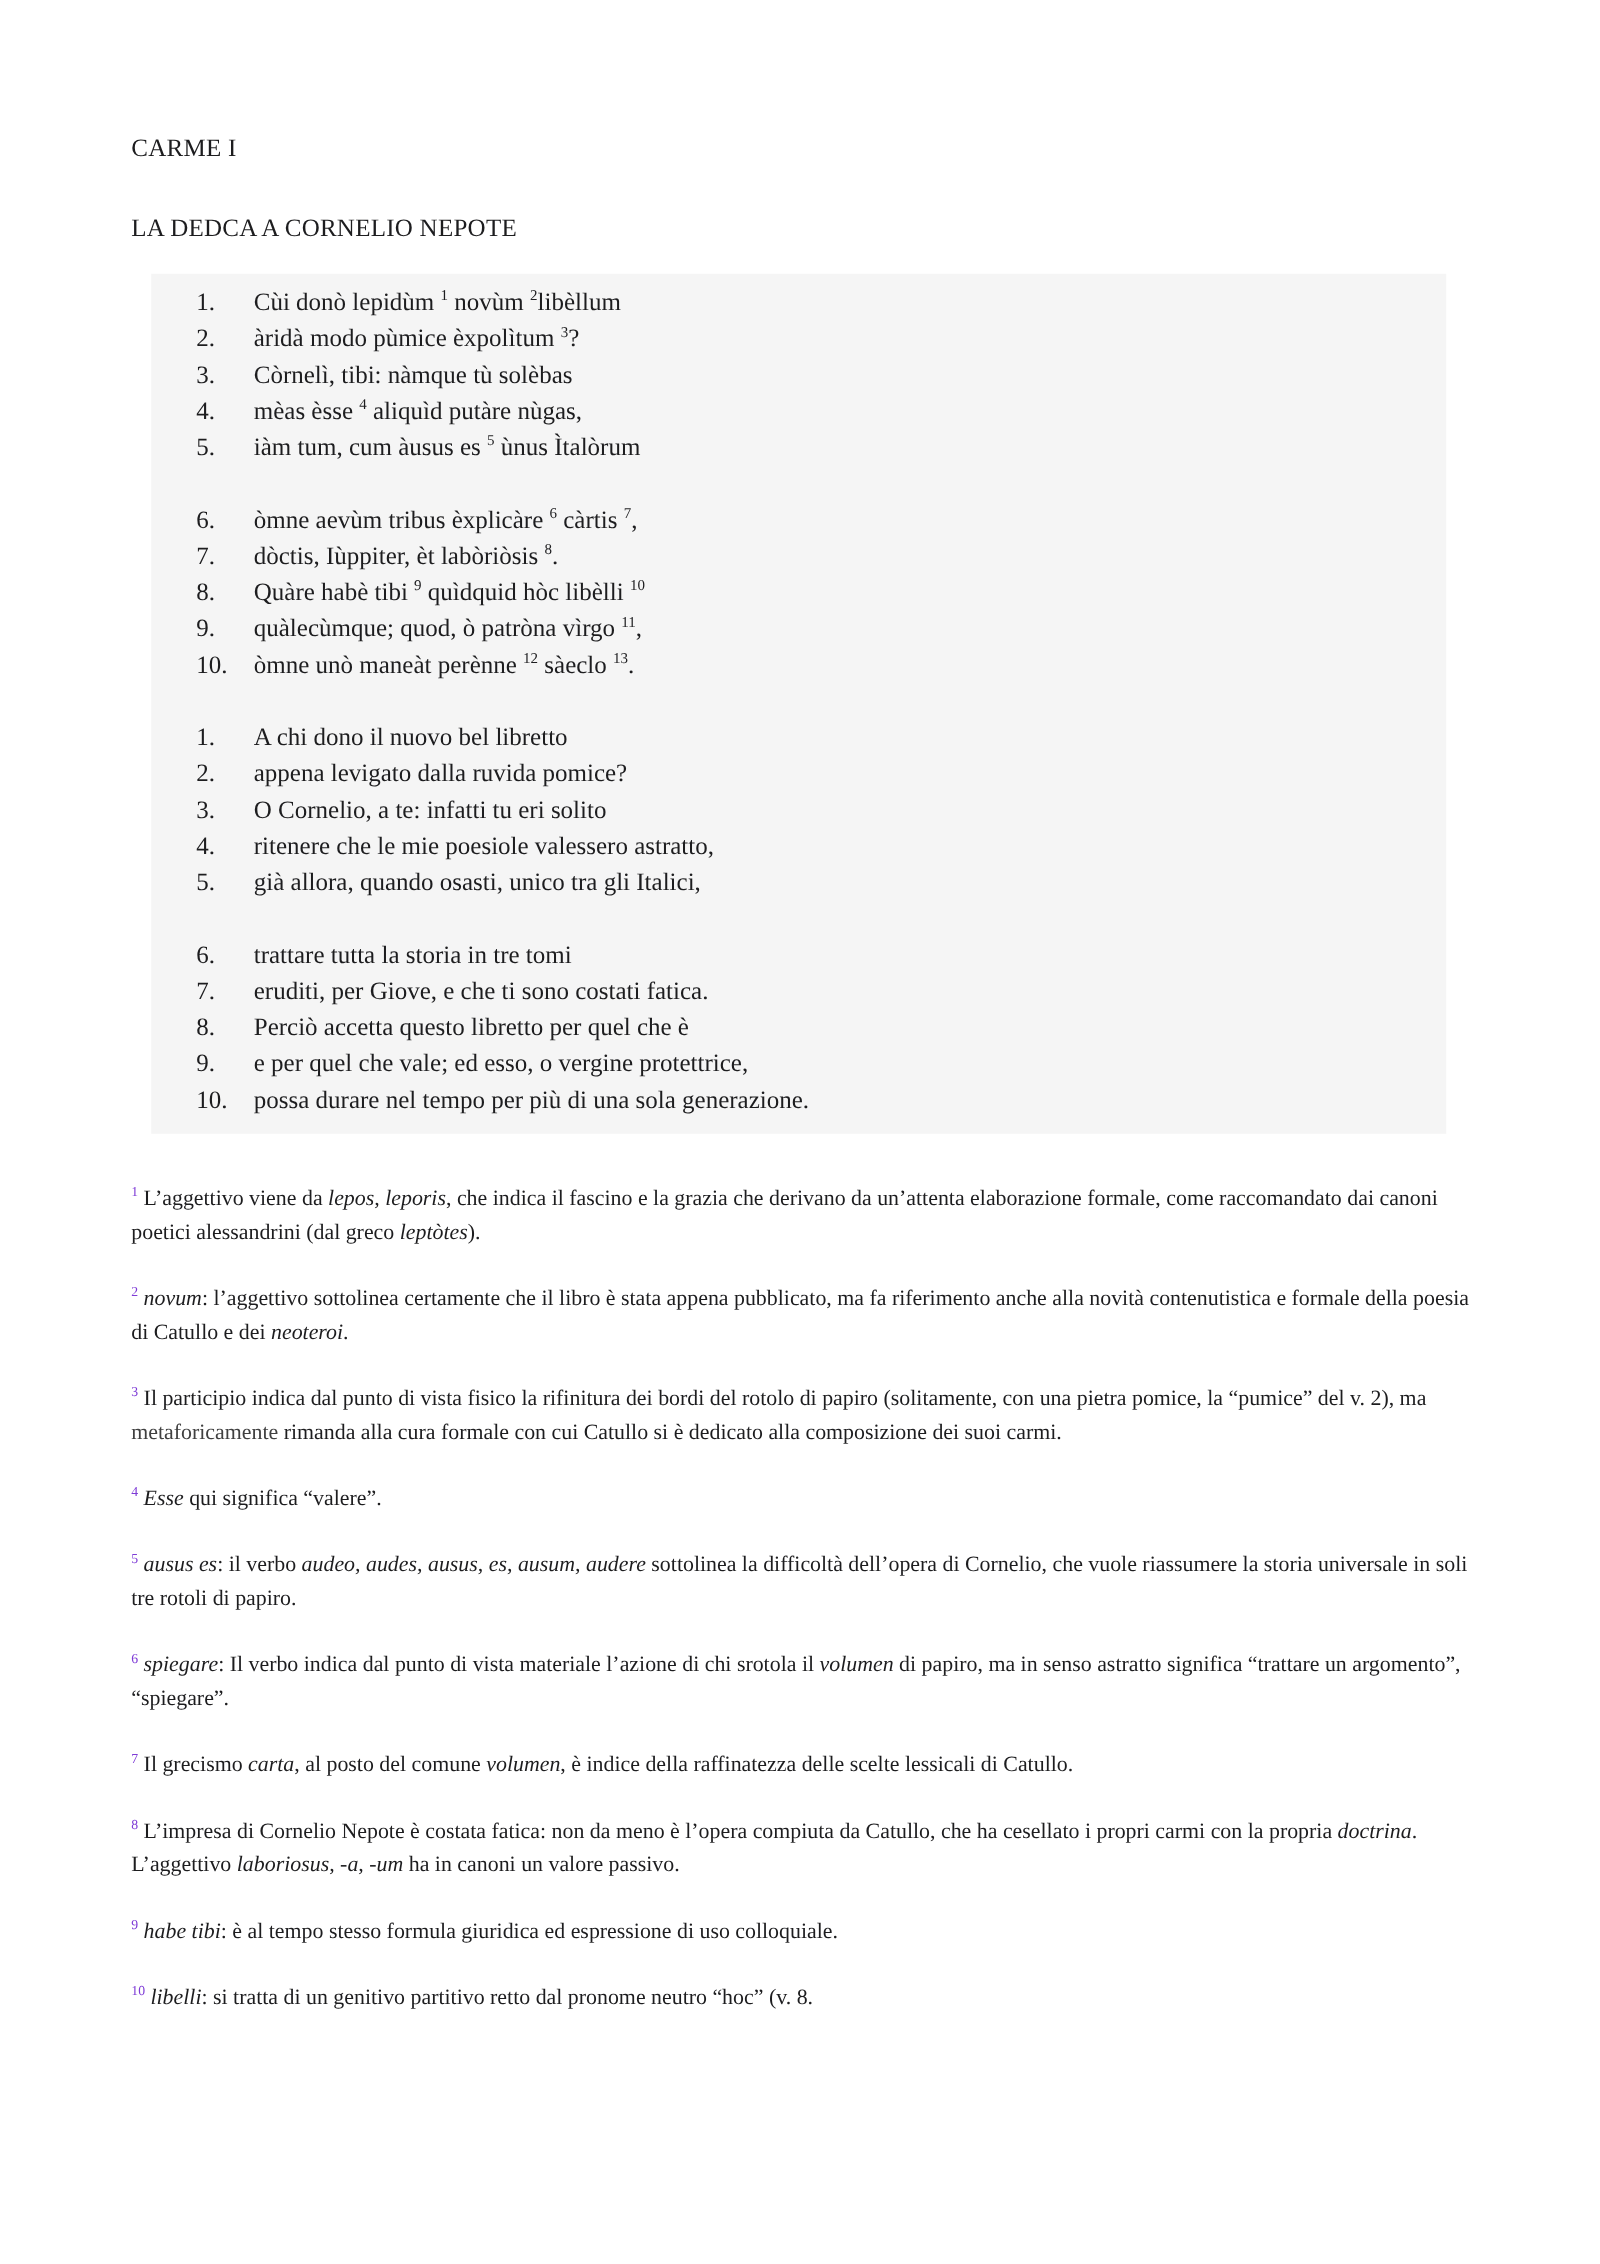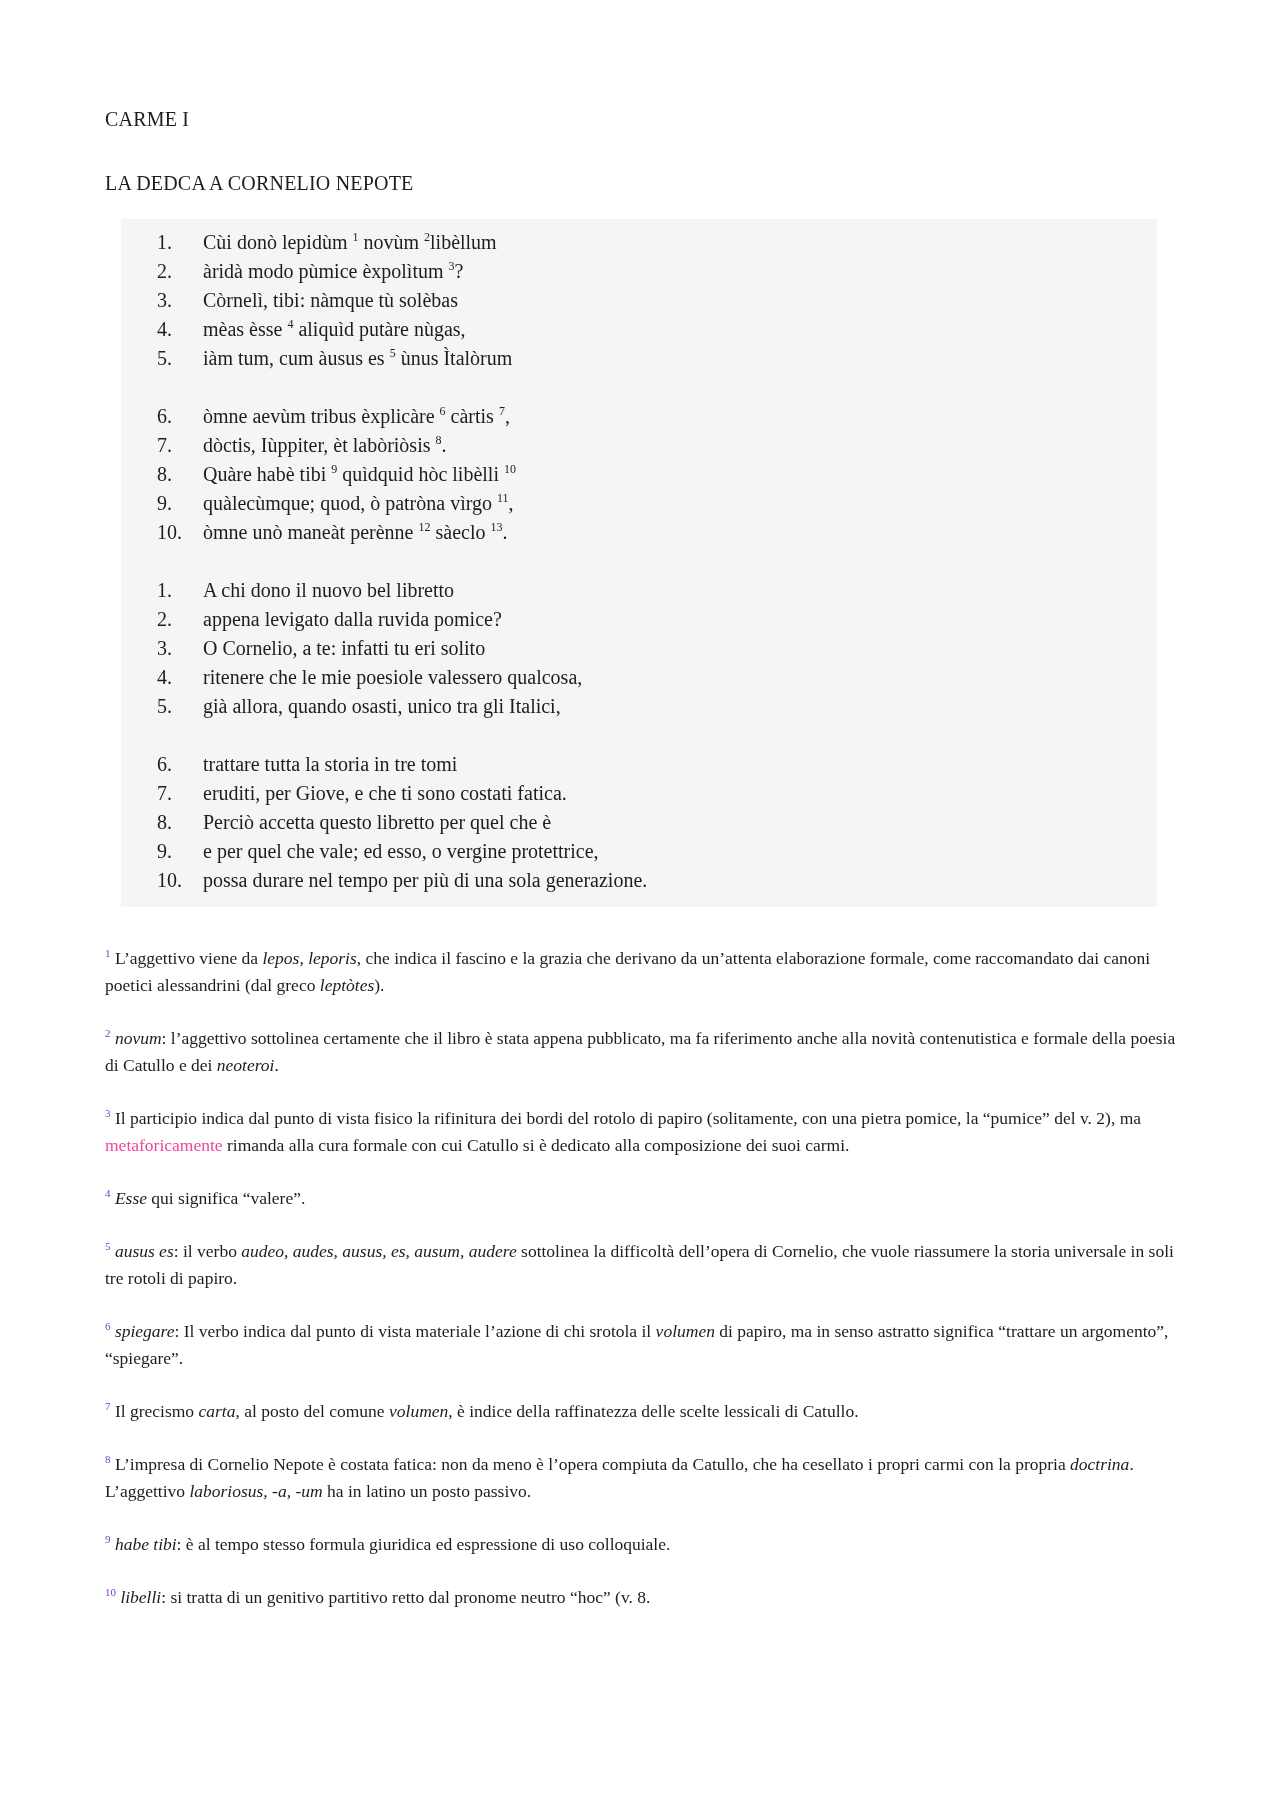--- a/index.html
+++ b/index.html
@@ -48,21 +48,21 @@
     line-height: 27px;
     white-space: pre-wrap;
   }
   sup.fn-marker {
     font-size: 11px;
     line-height: 0;
     vertical-align: super;
     color: #7e3bd6;
   }
   .it { font-style: italic; text-align: center; }
-  a.purple-link { color: #ec4899; text-decoration: none; cursor: pointer; }
+  a.purple-link { color: #404040; text-decoration: none; cursor: pointer; }
 </style>
 </head>
 <body>
 
 <div class="page">
   <h1 class="title">CARME I</h1>
   <h2 class="subtitle">LA DEDCA A CORNELIO NEPOTE</h2>
 
   <div class="poem-block">
     <div id="latin-poem">
@@ -120,21 +120,21 @@
           <div class="poem-line">
             <span class="line-num">2.</span>
             <span class="line-text"><span>appena levigato dalla ruvida pomice?</span></span>
           </div>
           <div class="poem-line">
             <span class="line-num">3.</span>
             <span class="line-text"><span>O Cornelio, a te: infatti tu eri solito</span></span>
           </div>
           <div class="poem-line">
             <span class="line-num">4.</span>
-            <span class="line-text"><span>ritenere che le mie poesiole valessero qualcosa,</span></span>
+            <span class="line-text"><span>ritenere che le mie poesiole valessero astratto,</span></span>
           </div>
           <div class="poem-line">
             <span class="line-num">5.</span>
             <span class="line-text"><span>già allora, quando osasti, unico tra gli Italici,</span></span>
           </div>
         </div>
         <div class="stanza">
           <div class="poem-line">
             <span class="line-num">6.</span>
             <span class="line-text"><span>trattare tutta la storia in tre tomi</span></span>
@@ -160,17 +160,17 @@
   </div>
 
   <div class="footnotes" id="footnotes">
       <p class="footnote"><sup class="fn-marker">1</sup><span> L’aggettivo viene da </span><span class="it">lepos, leporis</span><span>, che indica il fascino e la grazia che derivano da un’attenta elaborazione formale, come raccomandato dai canoni poetici alessandrini (dal greco </span><span class="it">leptòtes</span><span>).</span></p>
       <p class="footnote"><sup class="fn-marker">2</sup><span> </span><span class="it">novum</span><span>: l’aggettivo sottolinea certamente che il libro è stata appena pubblicato, ma fa riferimento anche alla novità contenutistica e formale della poesia di Catullo e dei </span><span class="it">neoteroi</span><span>.</span></p>
       <p class="footnote"><sup class="fn-marker">3</sup><span> Il participio indica dal punto di vista fisico la rifinitura dei bordi del rotolo di papiro (solitamente, con una pietra pomice, la “pumice” del v. 2), ma </span><a class="purple-link" href="#">metaforicamente</a><span> rimanda alla cura formale con cui Catullo si è dedicato alla composizione dei suoi carmi.</span></p>
       <p class="footnote"><sup class="fn-marker">4</sup><span> </span><span class="it">Esse</span><span> qui significa “valere”.</span></p>
       <p class="footnote"><sup class="fn-marker">5</sup><span> </span><span class="it">ausus es</span><span>: il verbo </span><span class="it">audeo, audes, ausus, es, ausum, audere</span><span> sottolinea la difficoltà dell’opera di Cornelio, che vuole riassumere la storia universale in soli tre rotoli di papiro.</span></p>
       <p class="footnote"><sup class="fn-marker">6</sup><span> </span><span class="it">spiegare</span><span>: Il verbo indica dal punto di vista materiale l’azione di chi srotola il </span><span class="it">volumen</span><span> di papiro, ma in senso astratto significa “trattare un argomento”, “spiegare”.</span></p>
       <p class="footnote"><sup class="fn-marker">7</sup><span> Il grecismo </span><span class="it">carta</span><span>, al posto del comune </span><span class="it">volumen</span><span>, è indice della raffinatezza delle scelte lessicali di Catullo.</span></p>
-      <p class="footnote"><sup class="fn-marker">8</sup><span> L’impresa di Cornelio Nepote è costata fatica: non da meno è l’opera compiuta da Catullo, che ha cesellato i propri carmi con la propria </span><span class="it">doctrina</span><span>. L’aggettivo </span><span class="it">laboriosus, -a, -um</span><span> ha in latino un posto passivo.</span></p>
+      <p class="footnote"><sup class="fn-marker">8</sup><span> L’impresa di Cornelio Nepote è costata fatica: non da meno è l’opera compiuta da Catullo, che ha cesellato i propri carmi con la propria </span><span class="it">doctrina</span><span>. L’aggettivo </span><span class="it">laboriosus, -a, -um</span><span> ha in canoni un valore passivo.</span></p>
       <p class="footnote"><sup class="fn-marker">9</sup><span> </span><span class="it">habe tibi</span><span>: è al tempo stesso formula giuridica ed espressione di uso colloquiale.</span></p>
       <p class="footnote"><sup class="fn-marker">10</sup><span> </span><span class="it">libelli</span><span>: si tratta di un genitivo partitivo retto dal pronome neutro “hoc” (v. 8.</span></p>
     </div>
 </div>
 
 </body></html>

